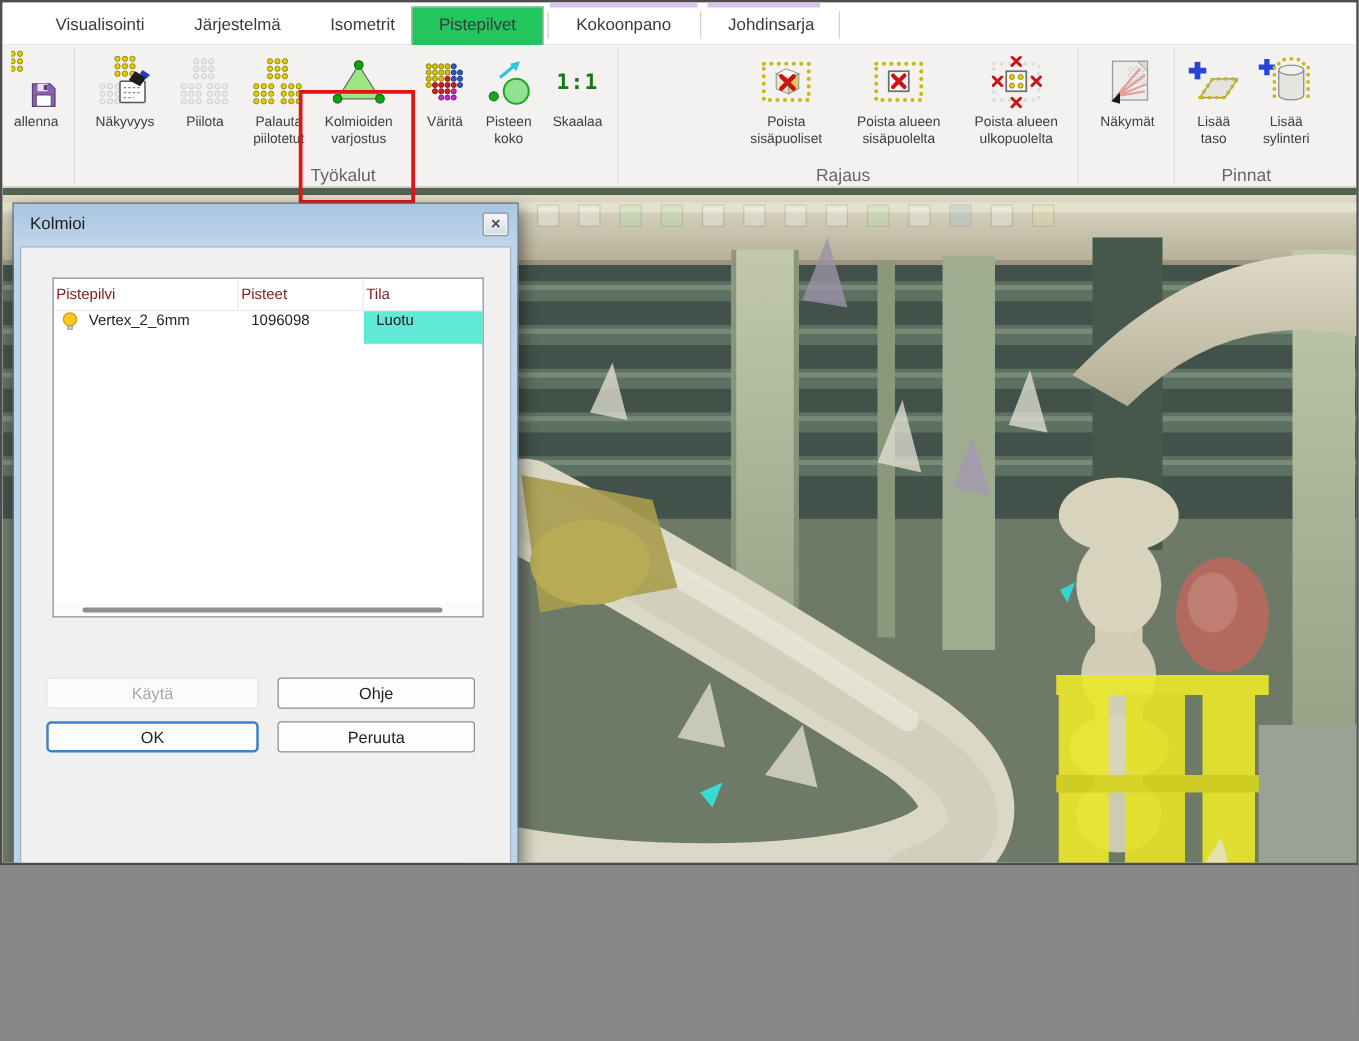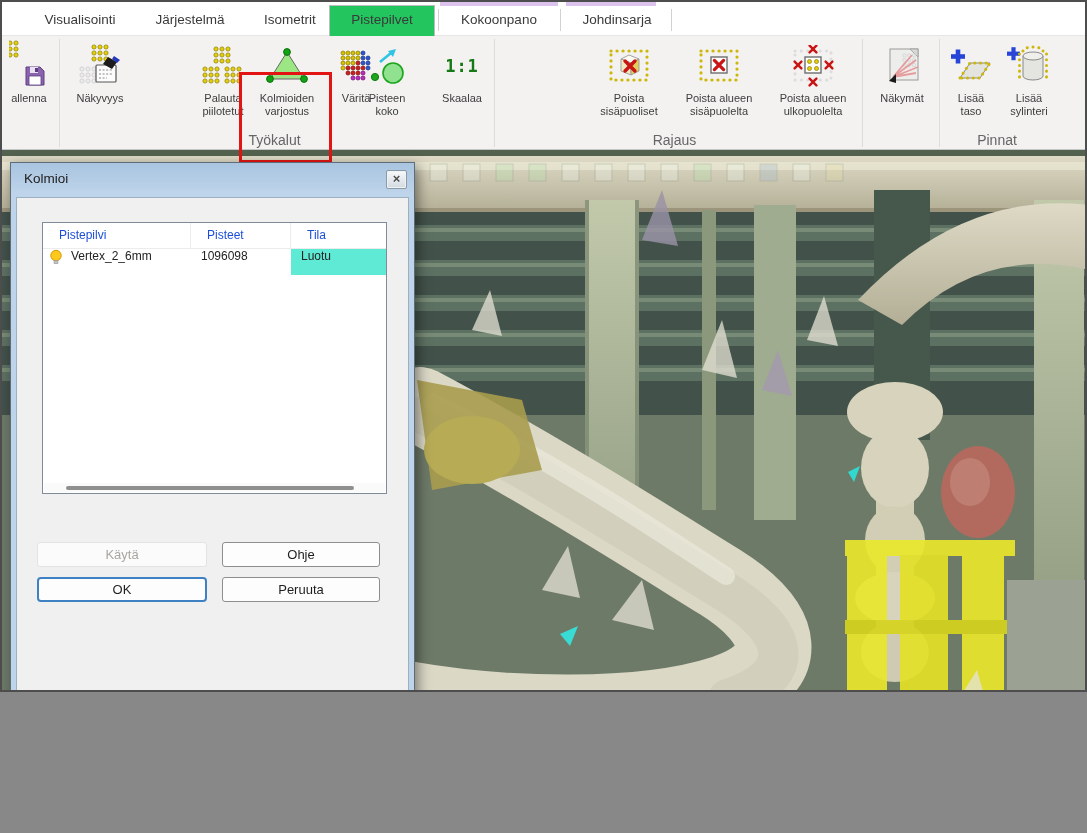--- a/index.html
+++ b/index.html
@@ -63,21 +63,21 @@
   .dlg-content{
     position:absolute;left:5px;right:5px;top:34px;bottom:5px;
     background:#f0f0f0;border:1px solid #9db0c0;
   }
   .listbox{
     position:absolute;left:25px;top:24px;width:345px;height:272px;
     background:#fff;border:1px solid #7f8b98;font-size:12px;color:#222;
   }
   .lb-head{display:flex;height:26px;border-bottom:1px solid #ececec;}
   .lb-head .hcell{
-    line-height:25px;padding-left:16px;border-right:1px solid #ececec;color:#1d4ed8;
+    line-height:25px;padding-left:2px;border-right:1px solid #ececec;color:#7f1d1d;
   }
   .lb-row{display:flex;height:26px;align-items:stretch;}
   .lb-row .cell{display:flex;padding-left:10px;}
   .c0{width:148px;} .c1{width:100px;} .c2{width:95px;}
   .tila-cell{background:#5eead4;}
   .bulb{margin-right:8px;margin-left:6px;}
   .hscroll{
     position:absolute;left:1px;right:1px;bottom:1px;height:9px;background:#fafafa;
   }
   .hthumb{position:absolute;left:22px;top:3px;width:288px;height:4px;background:#8f8f8f;border-radius:2px;}
@@ -170,20 +170,30 @@
           <use href="#d3g" x="0" y="22"></use>
           <rect x="17" y="21" width="20" height="17" rx="1" fill="#fcfcfc" stroke="#555" stroke-width="1.2"></rect>
           <path d="M20,26 h13 M20,30 h13 M20,34 h8" stroke="#888" stroke-width="1" stroke-dasharray="2 1.6"></path>
           <polygon points="29,13 38,18 33,25 24,20" fill="#1c1c1c"></polygon>
           <polygon points="35,12 41,16 38,19 33,15" fill="#2438bb"></polygon>
         </svg>
       </div>
       <div class="rlbl">Näkyvyys</div>
     </div>
 
+    <div class="rbtn" style="left:136px;width:52px;">
+      <div class="ricon">
+        <svg width="40" height="40" viewBox="0 0 40 40">
+          <use href="#d3g" x="10" y="0"></use>
+            <use href="#d3g" x="0" y="20"></use>
+            <use href="#d3g" x="21" y="20"></use>
+        </svg>
+      </div>
+      <div class="rlbl">Piilota</div>
+    </div>
 
     <div class="rbtn" style="left:190px;width:62px;">
       <div class="ricon">
         <svg width="42" height="40" viewBox="0 0 42 40">
           <use href="#d3y" x="11" y="0"></use>
             <use href="#d3y" x="0" y="20"></use>
             <use href="#d3y" x="22" y="20"></use>
         </svg>
       </div>
       <div class="rlbl">Palauta piilotetut</div>
@@ -234,21 +244,21 @@
               <circle cx="24" cy="24" r="2" fill="#bb30bb" stroke="#801080"></circle>
             <circle cx="14" cy="29" r="2" fill="#bb30bb" stroke="#801080"></circle>
               <circle cx="19" cy="29" r="2" fill="#bb30bb" stroke="#801080"></circle>
               <circle cx="24" cy="29" r="2" fill="#bb30bb" stroke="#801080"></circle>
           </g>
         </svg>
       </div>
       <div class="rlbl">Väritä</div>
     </div>
 
-    <div class="rbtn" style="left:358px;width:54px;">
+    <div class="rbtn" style="left:378px;width:54px;">
       <div class="ricon">
         <svg width="38" height="36" viewBox="0 0 38 36">
           <line x1="12" y1="14" x2="23" y2="5" stroke="#30c4e4" stroke-width="2.6"></line>
           <polygon points="20,3 28,1 25,9" fill="#30c4e4"></polygon>
           <circle cx="7" cy="29" r="3.6" fill="#1ea51e" stroke="#0f7a0f" stroke-width="1"></circle>
           <circle cx="25" cy="25" r="10" fill="#90e290" stroke="#1ea51e" stroke-width="1.6"></circle>
         </svg>
       </div>
       <div class="rlbl">Pisteen koko</div>
     </div>

